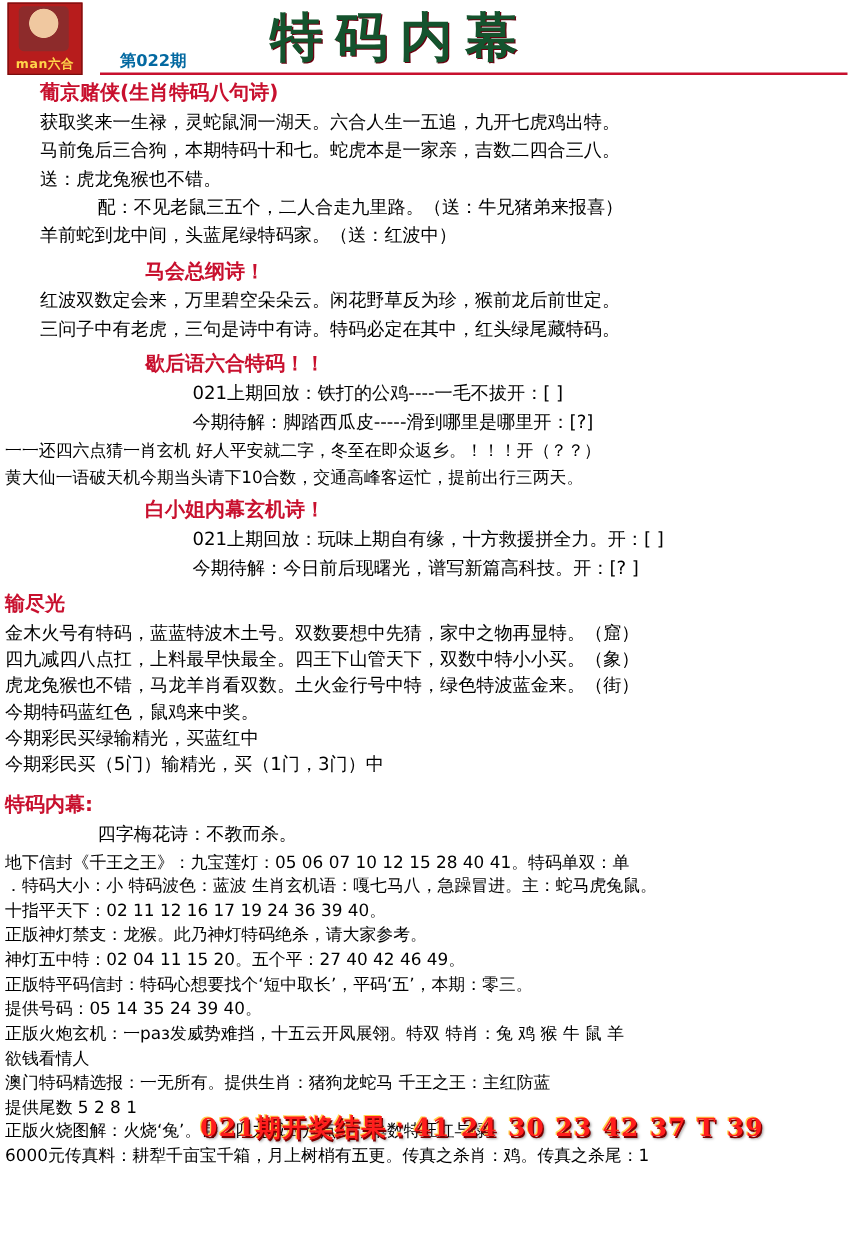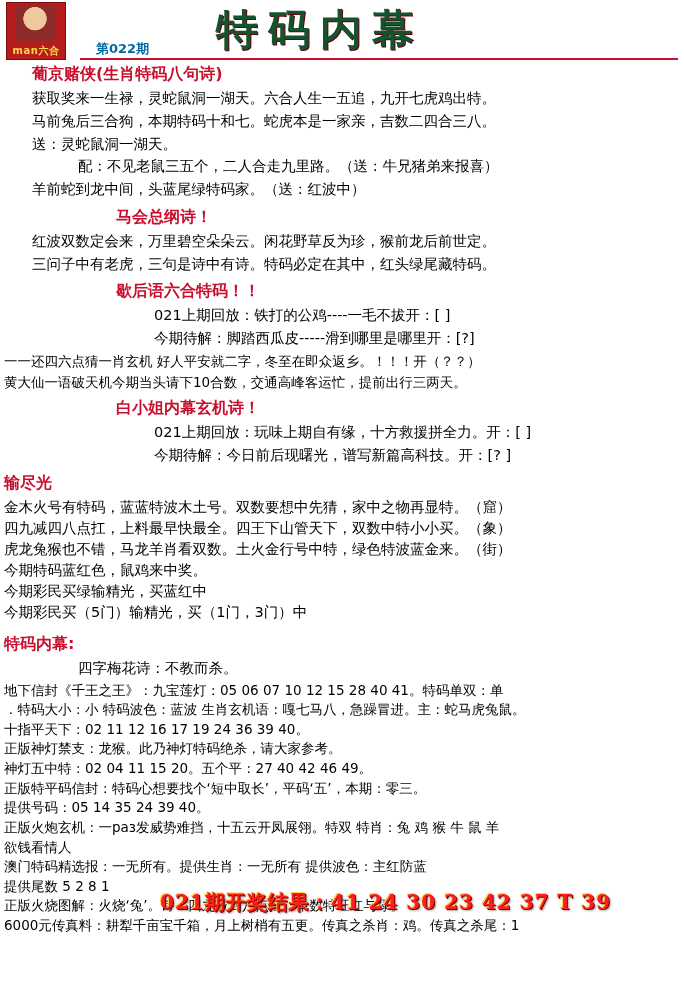--- a/index.html
+++ b/index.html
@@ -146,21 +146,21 @@
     <div class="big-title">特码内幕</div>
     <div class="rule-top"></div>
   </div>
 
   <div class="content">
 
     <div>
       <div class="sec-title indent1">葡京赌侠(生肖特码八句诗)</div>
       <div class="line indent1">获取奖来一生禄，灵蛇鼠洞一湖天。六合人生一五追，九开七虎鸡出特。</div>
       <div class="line indent1">马前兔后三合狗，本期特码十和七。蛇虎本是一家亲，吉数二四合三八。</div>
-      <div class="line indent1">送：灵蛇鼠洞一湖天。</div>
+      <div class="line indent1">送：虎龙兔猴也不错。</div>
       <div class="line indent2">配：不见老鼠三五个，二人合走九里路。（送：牛兄猪弟来报喜）</div>
       <div class="line indent1">羊前蛇到龙中间，头蓝尾绿特码家。（送：红波中）</div>
     </div>
 
     <div>
       <div class="sec-title indent3">马会总纲诗！</div>
       <div class="line indent1">红波双数定会来，万里碧空朵朵云。闲花野草反为珍，猴前龙后前世定。</div>
       <div class="line indent1">三问子中有老虎，三句是诗中有诗。特码必定在其中，红头绿尾藏特码。</div>
     </div>
 
@@ -193,21 +193,21 @@
       <div class="line indent2">四字梅花诗：不教而杀。</div>
       <div class="line small tight">地下信封《千王之王》：九宝莲灯：05 06 07 10 12 15 28 40 41。特码单双：单</div>
       <div class="line small tight">．特码大小：小  特码波色：蓝波   生肖玄机语：嘎七马八，急躁冒进。主：蛇马虎兔鼠。</div>
       <div class="line small tight">十指平天下：02 11 12 16 17 19 24 36 39 40。</div>
       <div class="line small tight">正版神灯禁支：龙猴。此乃神灯特码绝杀，请大家参考。</div>
       <div class="line small tight">神灯五中特：02 04 11 15 20。五个平：27 40 42 46 49。</div>
       <div class="line small tight">正版特平码信封：特码心想要找个‘短中取长’，平码‘五’，本期：零三。</div>
       <div class="line small tight">提供号码：05 14 35 24 39 40。</div>
       <div class="line small tight">正版火炮玄机：一раз发威势难挡，十五云开凤展翎。特双  特肖：兔  鸡  猴  牛  鼠  羊</div>
       <div class="line small tight">欲钱看情人</div>
-      <div class="line small tight">澳门特码精选报：一无所有。提供生肖：一无所有  提供波色：主红防蓝</div>
+      <div class="line small tight">澳门特码精选报：一无所有。提供生肖：猪狗龙蛇马  千王之王：主红防蓝</div>
       <div class="line small tight">提供尾数 5 2 8 1</div>
       <div class="line small tight">正版火烧图解：火烧‘兔’。诗：四九减四八点扛，单数特旺红与绿。</div>
       <div class="line small tight">6000元传真料：耕犁千亩宝千箱，月上树梢有五更。传真之杀肖：鸡。传真之杀尾：1</div>
     </div>
 
   </div>
 
   <div class="result-banner">021期开奖结果：41 24 30 23 42 37 T 39</div>
 
 </div>

